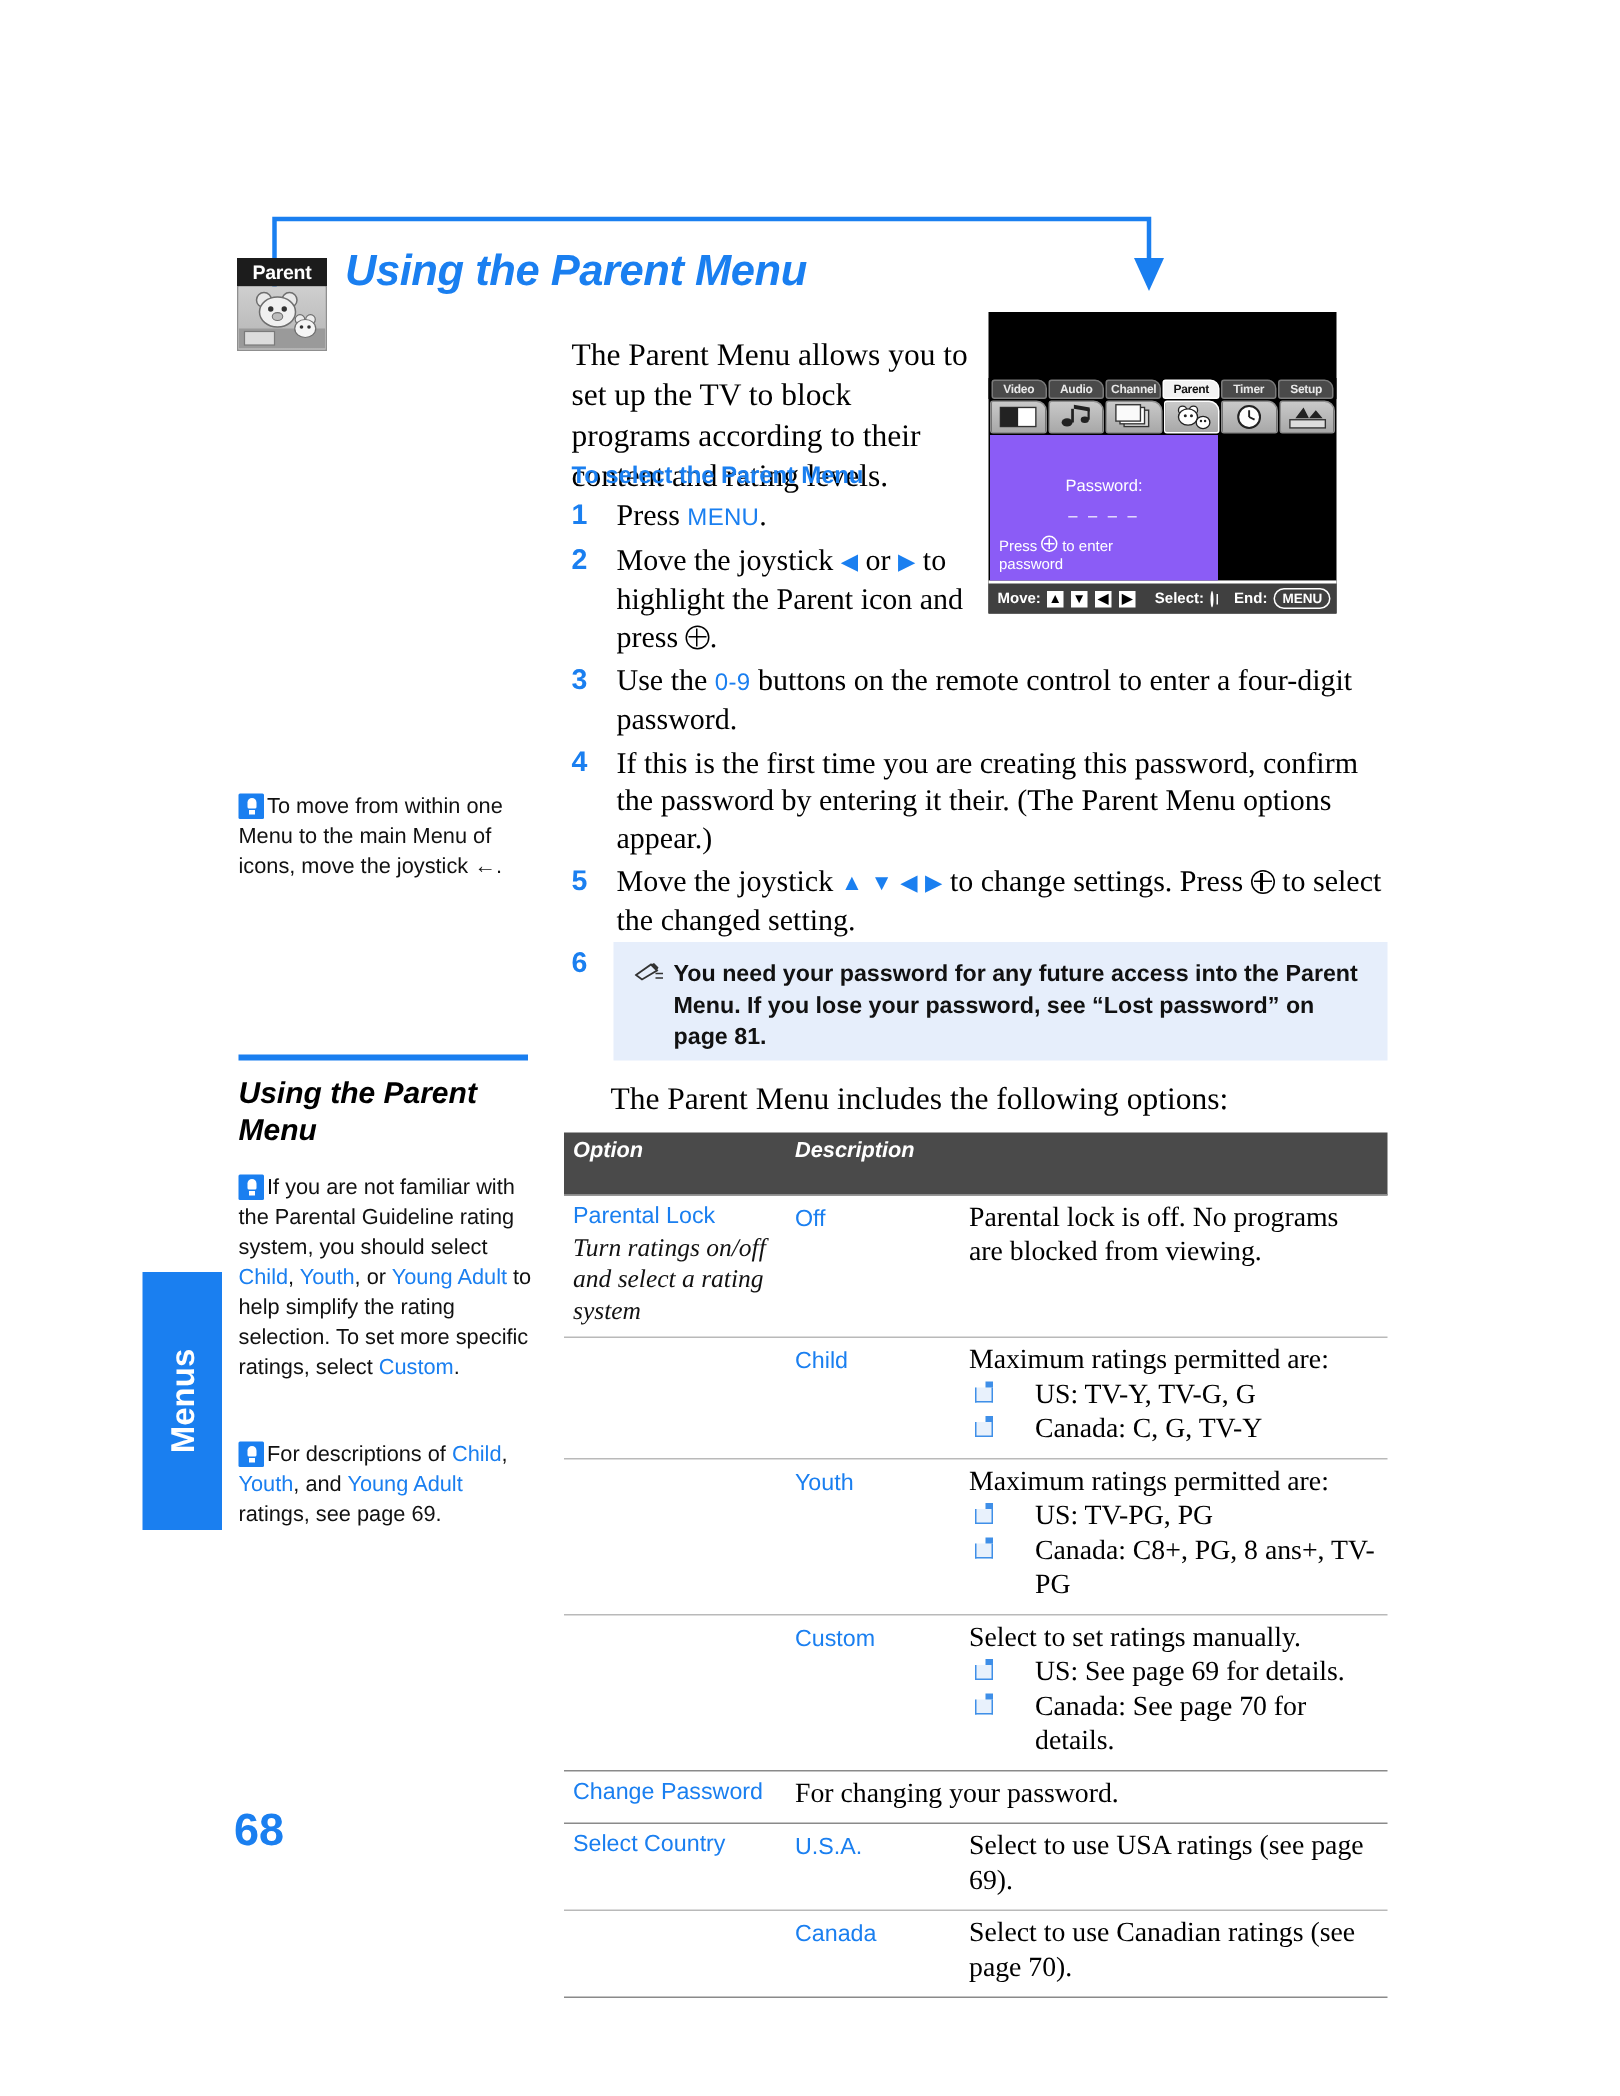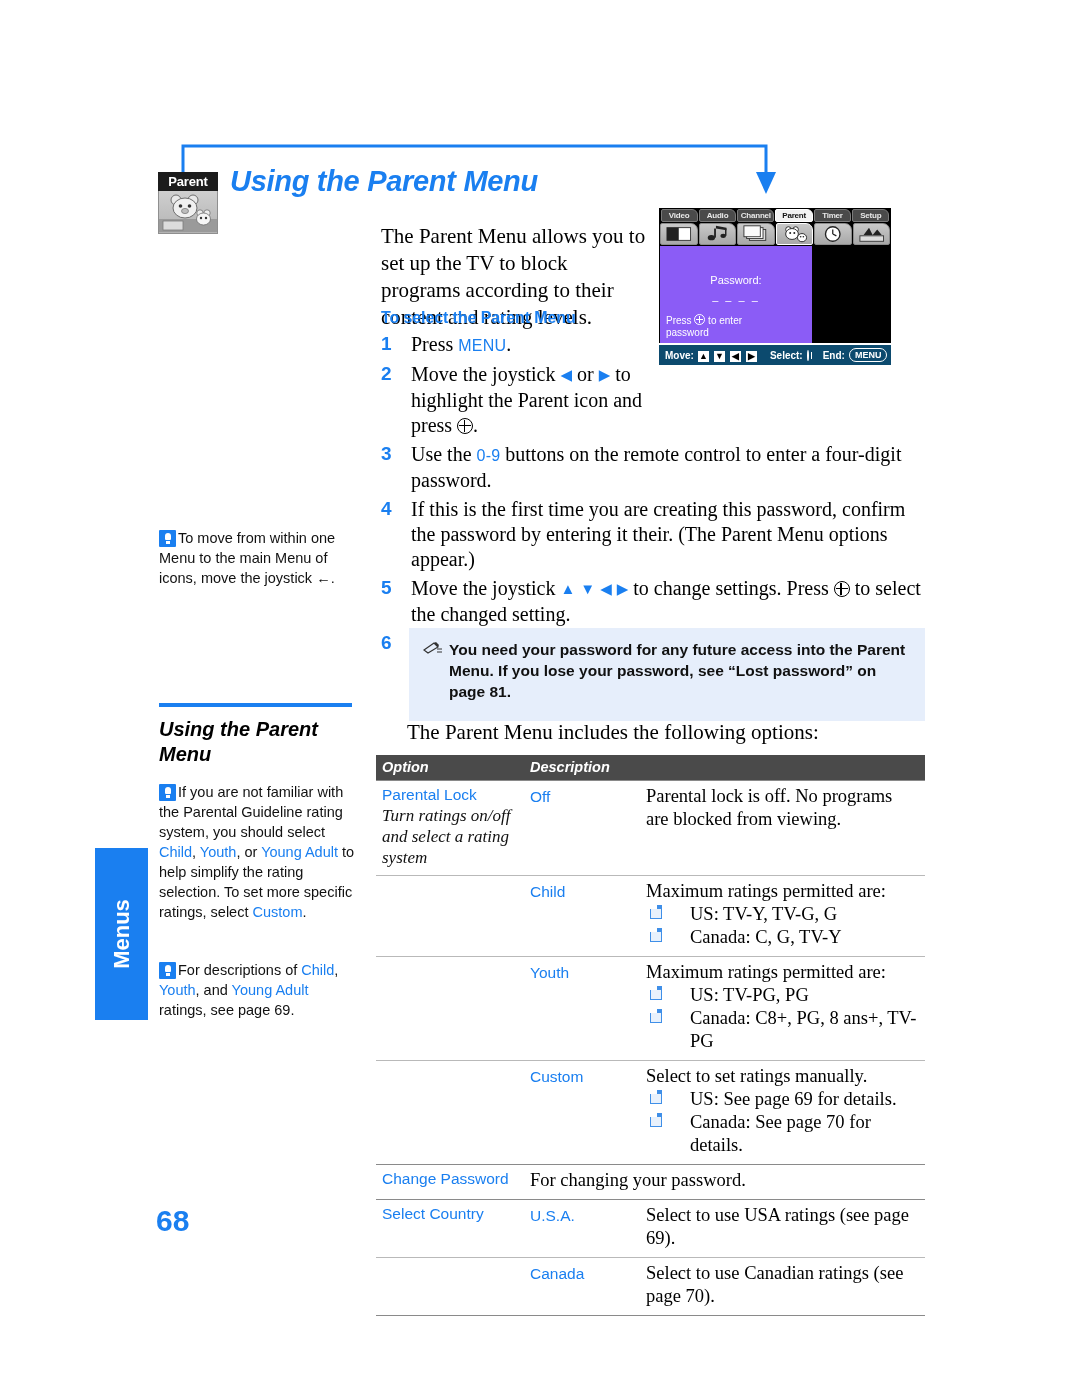--- a/index.html
+++ b/index.html
@@ -143,21 +143,21 @@
   .btn-plus::after  { top: 1px; bottom: 1px; left: 5.5px; width: 1.3px; }
 
   
   #tv-menu {
     position: absolute;
     left: 659px;
     top: 208px;
     width: 232px;
     background: #000;
   }
-  #tv-tabs { display: flex; background: #000; padding: 1px 1px 0 1px; }
+  #tv-tabs { display: flex; background: #000; padding: 1px 1px 0 1px; margin-top: 44px; }
   #tv-tabs .tab {
     flex: 1;
     font-family: "Liberation Sans", sans-serif;
     font-size: 8px;
     font-weight: bold;
     text-align: center;
     color: #e8e8e8;
     background: #4a4a4a;
     border: 1px solid #7a7a7a;
     border-radius: 2px 6px 2px 2px;
@@ -220,21 +220,21 @@
     border: 1px solid #fff;
     border-radius: 50%;
     position: relative;
     vertical-align: -1px;
   }
   .wplus::before, .wplus::after { content:""; position:absolute; background:#fff; }
   .wplus::before { left:1px; right:1px; top:3.5px; height:1px; }
   .wplus::after  { top:1px; bottom:1px; left:3.5px; width:1px; }
   #tv-footer {
     height: 20px;
-    background: #0c4a6e;
+    background: #404040;
     border-top: 2px solid #fff;
     display: flex;
     align-items: center;
     gap: 4px;
     padding: 0 6px;
     color: #fff;
     font-family: "Liberation Sans", sans-serif;
     font-size: 10px;
     font-weight: bold;
   }
@@ -294,21 +294,21 @@
     background: #fff;
   }
 
   
   #note-box {
     position: absolute;
     left: 409px;
     top: 628px;
     width: 516px;
     background: #e6eefb;
-    padding: 11px 14px 19px 14px;
+    padding: 11px 14px 5px 14px;
     box-sizing: border-box;
   }
   #note-box .note-text {
     font-family: "Liberation Sans", sans-serif;
     font-weight: bold;
     font-size: 15.5px;
     line-height: 21px;
     color: #111;
     padding-left: 26px;
     position: relative;
@@ -400,21 +400,21 @@
     border-collapse: collapse;
   }
   #options-table thead th {
     background: #4a4a4a;
     color: #ffffff;
     font-family: "Liberation Sans", sans-serif;
     font-style: italic;
     font-weight: bold;
     font-size: 14.5px;
     text-align: left;
-    padding: 4px 0 5px 6px;
+    padding: 4px 0 21px 6px;
   }
   #options-table td {
     vertical-align: top;
     padding: 4px 6px 7px 6px;
     font-size: 18.5px;
     line-height: 23px;
   }
   #options-table tr.rule > td { border-top: 1px solid #b9b9b9; }
   #options-table tr.thick > td { border-top: 1.6px solid #8a8a8a; margin-top: 16px; }
   #options-table tr.last > td { border-bottom: 1.6px solid #8a8a8a; }

